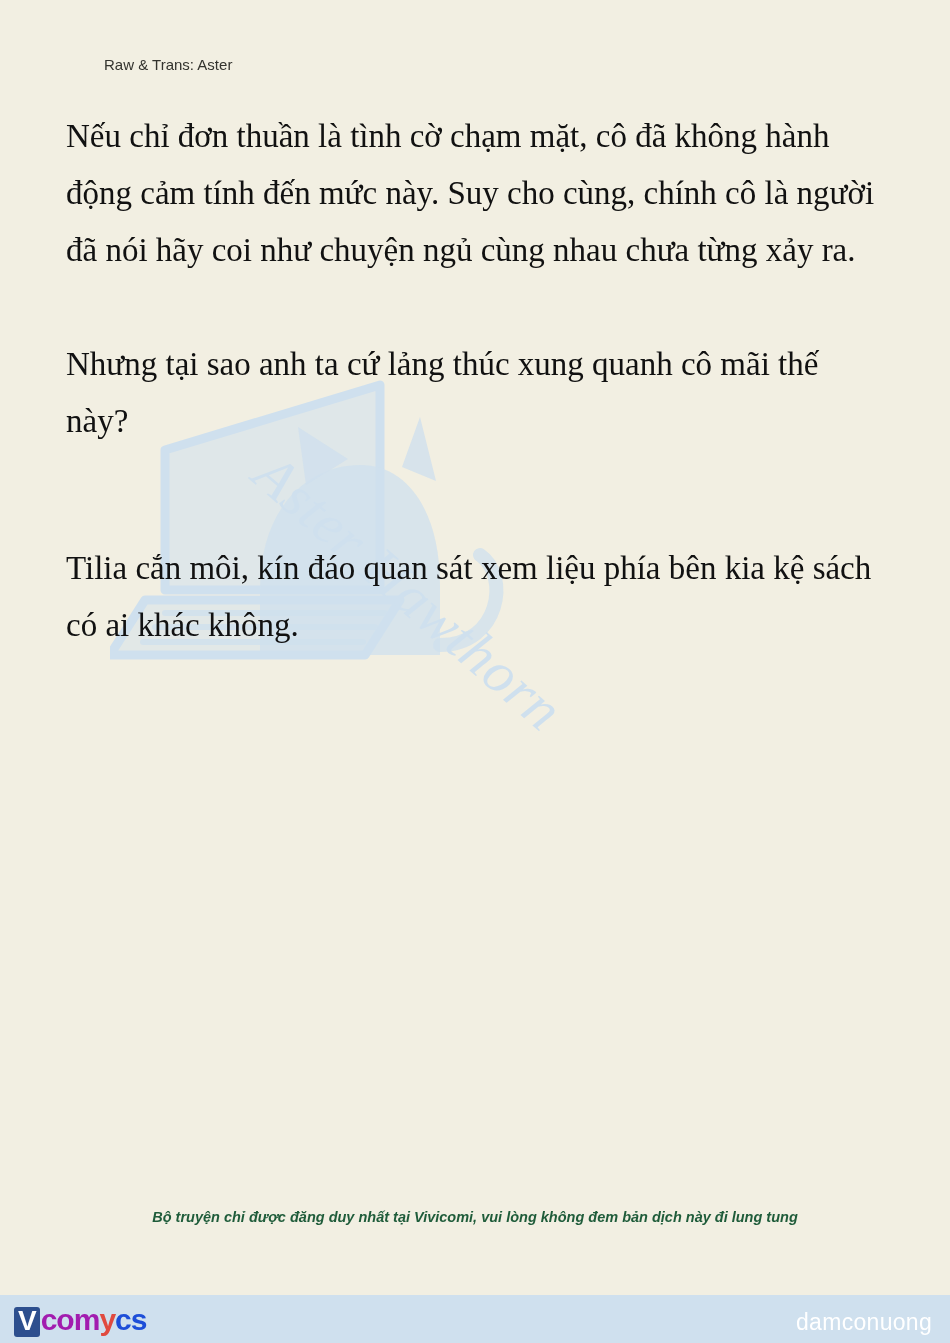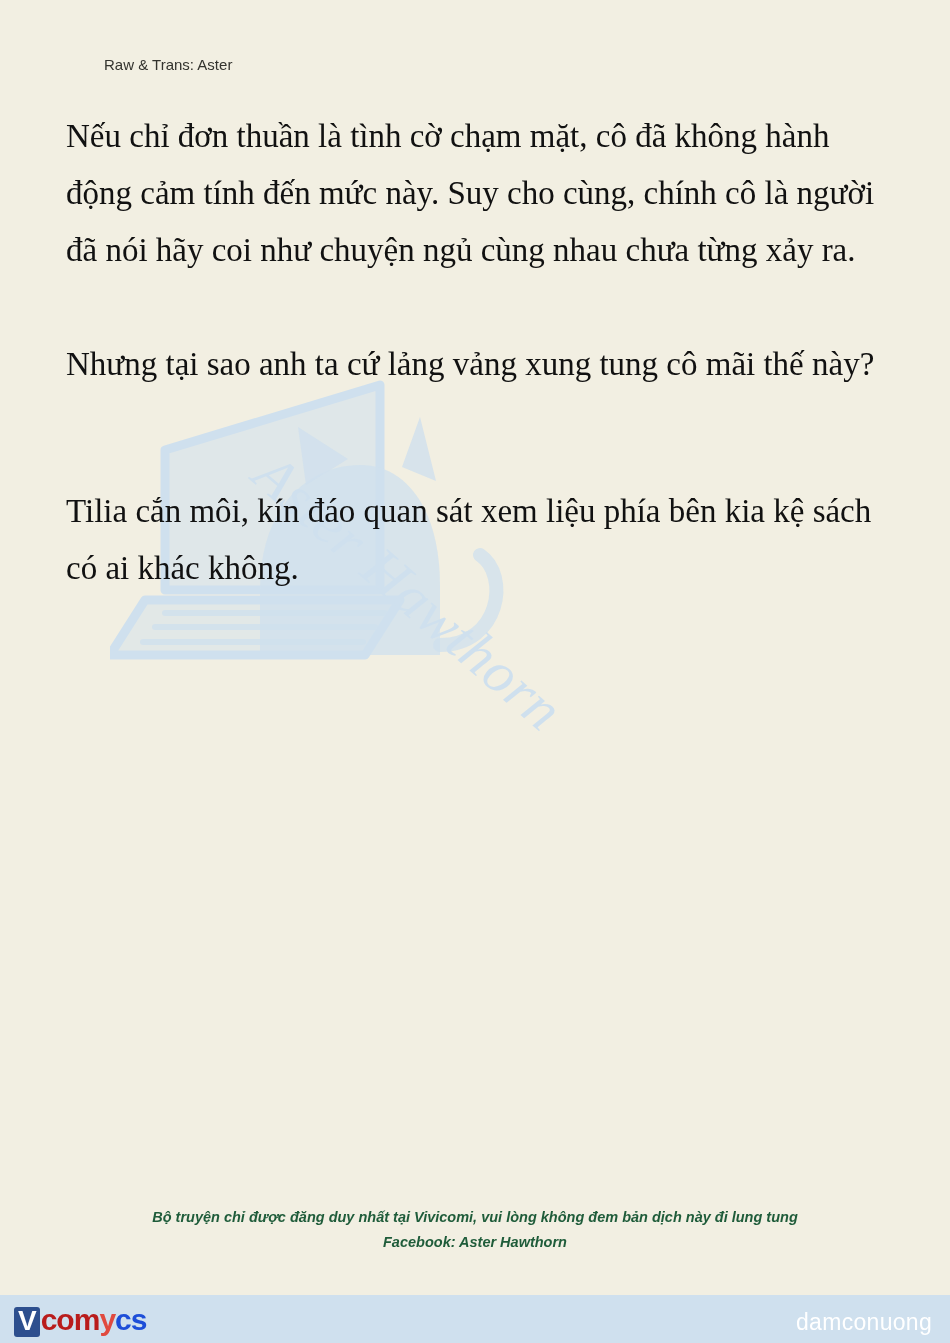--- a/index.html
+++ b/index.html
@@ -115,21 +115,21 @@
   }
   .brand .v {
     background: #2d4f8e;
     color: #ffffff;
     padding: 0 4px 2px 4px;
     border-radius: 3px;
     font-size: 28px;
     line-height: 1;
     margin-right: 1px;
   }
-  .brand .com { color: #b91c1c; }
+  .brand .com { color: #a21caf; }
   .brand .y { color: #e04a3f; }
   .brand .cs { color: #1d4ed8; }
 
   .bottom-right {
     position: absolute;
     right: 18px;
     top: 14px;
     font-family: "Liberation Sans", sans-serif;
     font-size: 23px;
     color: #ffffff;
@@ -163,27 +163,26 @@
         <path d="M330 290 C390 290 400 220 370 200" stroke-width="14" opacity="0.75"></path>
       </g>
     </svg>
   </div>
   <div class="wm-text">Aster Hawthorn</div>
 
   <div class="credit">Raw &amp; Trans: Aster</div>
 
   <div class="content">
     <p class="para">Nếu chỉ đơn thuần là tình cờ chạm mặt, cô đã không hành động cảm tính đến mức này. Suy cho cùng, chính cô là người đã nói hãy coi như chuyện ngủ cùng nhau chưa từng xảy ra.</p>
-    <p class="para gap-large">Nhưng tại sao anh ta cứ lảng vảng xung tung cô mãi thế này?</p>
+    <p class="para gap-large">Nhưng tại sao anh ta cứ lảng thúc xung quanh cô mãi thế này?</p>
     <p class="para gap-large">Tilia cắn môi, kín đáo quan sát xem liệu phía bên kia kệ sách có ai khác không.</p>
   </div>
 
   <div class="footer-note">
     <div>Bộ truyện chỉ được đăng duy nhất tại Vivicomi, vui lòng không đem bản dịch này đi lung tung</div>
-    <div>Facebook: Aster Hawthorn</div>
   </div>
 
   <div class="bottom-bar">
     <div class="brand">
       <span class="v">V</span>
       <span class="com">com</span>
       <span class="y">y</span>
       <span class="cs">cs</span>
     </div>
     <div class="bottom-right">damconuong</div>

